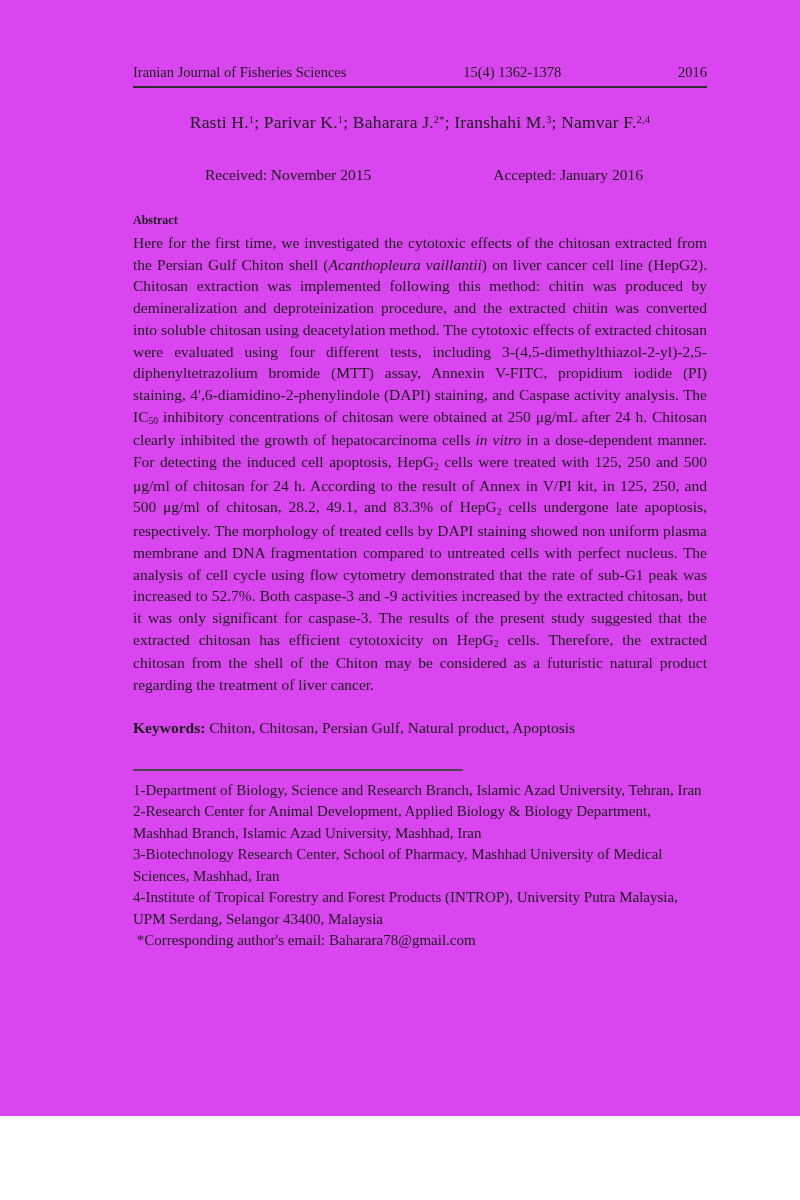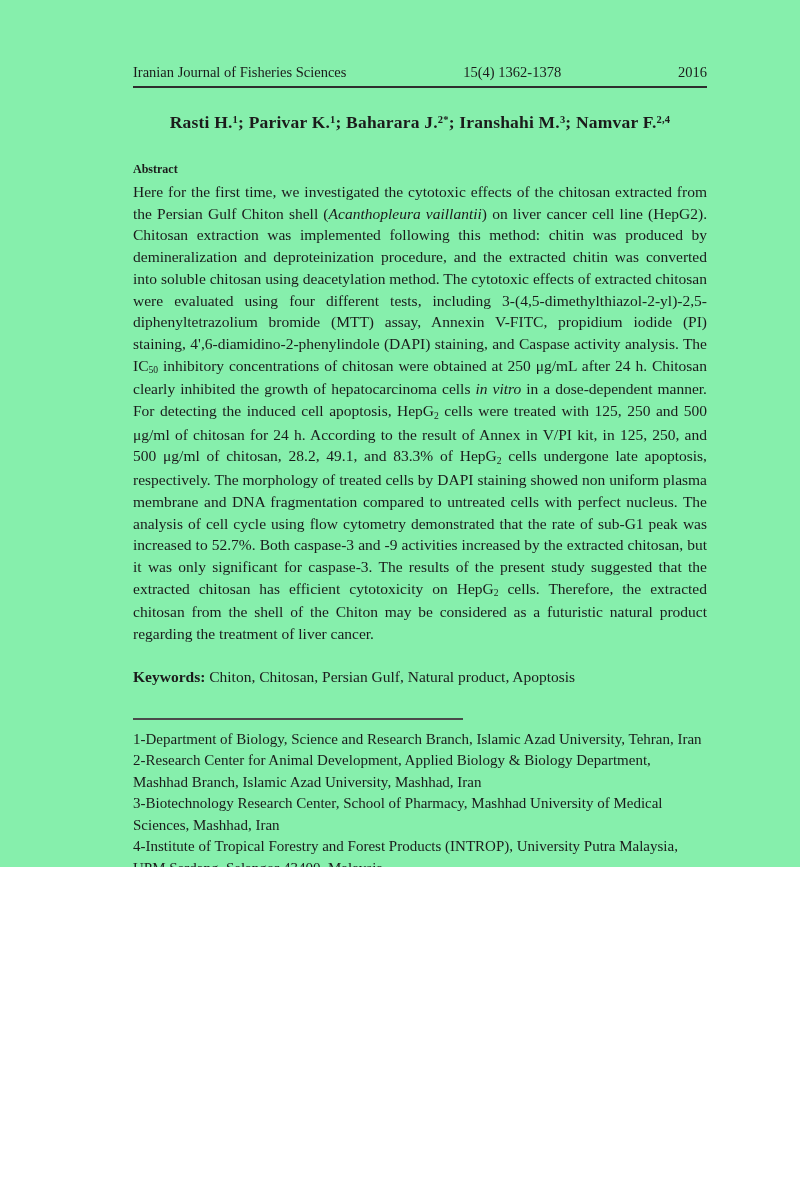--- a/index.html
+++ b/index.html
@@ -3,22 +3,22 @@
 <meta charset="utf-8">
 <style>
   html, body {
     margin: 0;
     padding: 0;
     background: #ffffff;
   }
   .page {
     position: relative;
     width: 800px;
-    height: 867px;
-    background: #86efac;
+    height: 1116px;
+    background: #d946ef;
     color: #1b1b1b;
     font-family: "Liberation Serif", "DejaVu Serif", serif;
     overflow: hidden;
   }
   .content {
     position: absolute;
     left: 133px;
     top: 64px;
     width: 574px;
   }
@@ -35,21 +35,21 @@
     font-size: 21px;
     font-weight: bold;
     text-align: center;
     line-height: 37px;
   }
   .title .tl { display: block; }
   .authors {
     margin-top: 24px;
     text-align: center;
     font-size: 17.5px;
-    font-weight: bold;
+    font-weight: normal;
     letter-spacing: 0.2px;
   }
   .dates {
     display: flex;
     justify-content: space-between;
     margin-top: 33px;
     padding: 0 64px 0 72px;
     font-size: 15.5px;
   }
   .abs-head {
@@ -106,20 +106,24 @@
       <span>Iranian Journal of Fisheries Sciences</span>
       <span>15(4) 1362-1378</span>
       <span>2016</span>
     </div>
 
     <h1 class="title">
     </h1>
 
     <div class="authors"><span>Rasti H.</span><sup>1</sup><span>; Parivar K.</span><sup>1</sup><span>; Baharara J.</span><sup>2*</sup><span>; Iranshahi M.</span><sup>3</sup><span>; Namvar F.</span><sup>2,4</sup></div>
 
+    <div class="dates">
+      <span>Received: November 2015</span>
+      <span>Accepted: January 2016</span>
+    </div>
 
     <div class="abs-head">Abstract</div>
 
     <p class="abs"><span>Here for the first time, we investigated the cytotoxic effects of the chitosan extracted from the Persian Gulf Chiton shell (</span><i>Acanthopleura vaillantii</i><span>) on liver cancer cell line (HepG2). Chitosan extraction was implemented following this method: chitin was produced by demineralization and deproteinization procedure, and the extracted chitin was converted into soluble chitosan using deacetylation method. The cytotoxic effects of extracted chitosan were evaluated using four different tests, including 3-(4,5-dimethylthiazol-2-yl)-2,5-diphenyltetrazolium bromide (MTT) assay, Annexin V-FITC, propidium iodide (PI) staining, 4',6-diamidino-2-phenylindole (DAPI) staining, and Caspase activity analysis. The IC</span><sub>50</sub><span> inhibitory concentrations of chitosan were obtained at 250 μg/mL after 24 h. Chitosan clearly inhibited the growth of hepatocarcinoma cells </span><i>in vitro</i><span> in a dose-dependent manner. For detecting the induced cell apoptosis, HepG</span><sub>2</sub><span> cells were treated with 125, 250 and 500 μg/ml of chitosan for 24 h. According to the result of Annex in V/PI kit, in 125, 250, and 500 μg/ml of chitosan, 28.2, 49.1, and 83.3% of HepG</span><sub>2</sub><span> cells undergone late apoptosis, respectively. The morphology of treated cells by DAPI staining showed non uniform plasma membrane and DNA fragmentation compared to untreated cells with perfect nucleus. The analysis of cell cycle using flow cytometry demonstrated that the rate of sub-G1 peak was increased to 52.7%. Both caspase-3 and -9 activities increased by the extracted chitosan, but it was only significant for caspase-3. The results of the present study suggested that the extracted chitosan has efficient cytotoxicity on HepG</span><sub>2</sub><span> cells. Therefore, the extracted chitosan from the shell of the Chiton may be considered as a futuristic natural product regarding the treatment of liver cancer.</span></p>
 
     <p class="keywords"><b>Keywords:</b><span> Chiton, Chitosan, Persian Gulf, Natural product, Apoptosis</span></p>
 
     <div class="footnote-rule"></div>
 
     <div class="footnotes">

